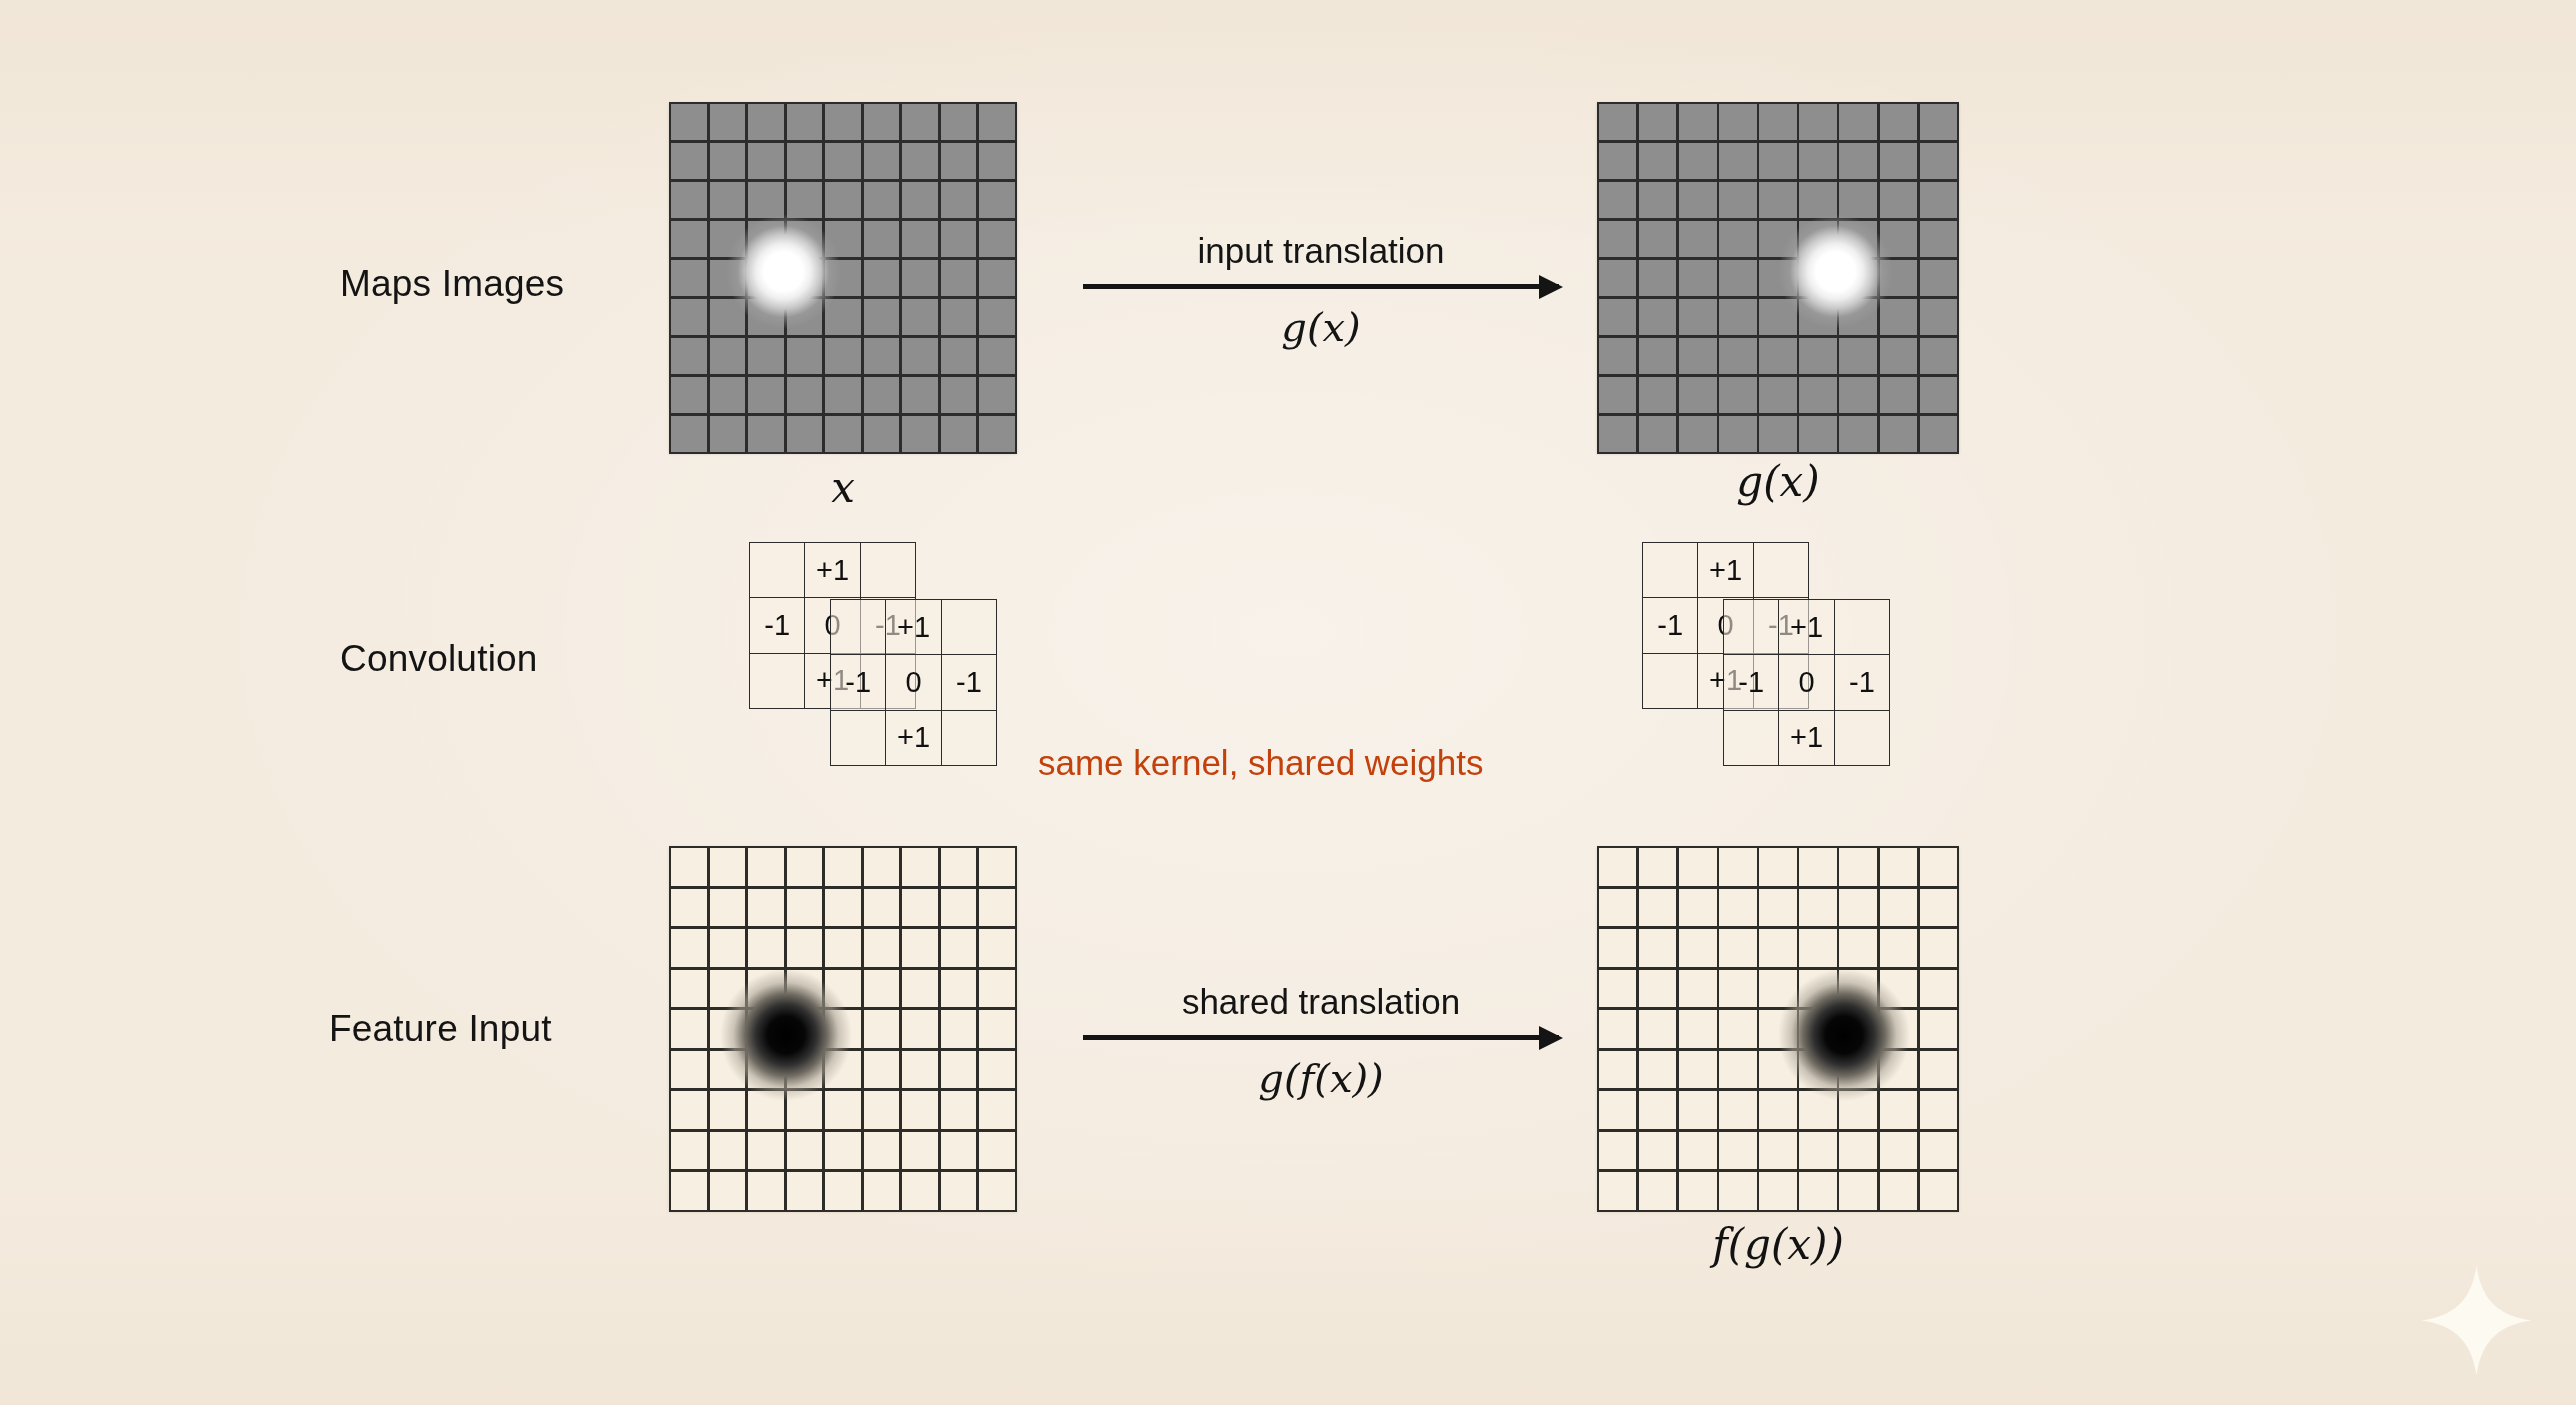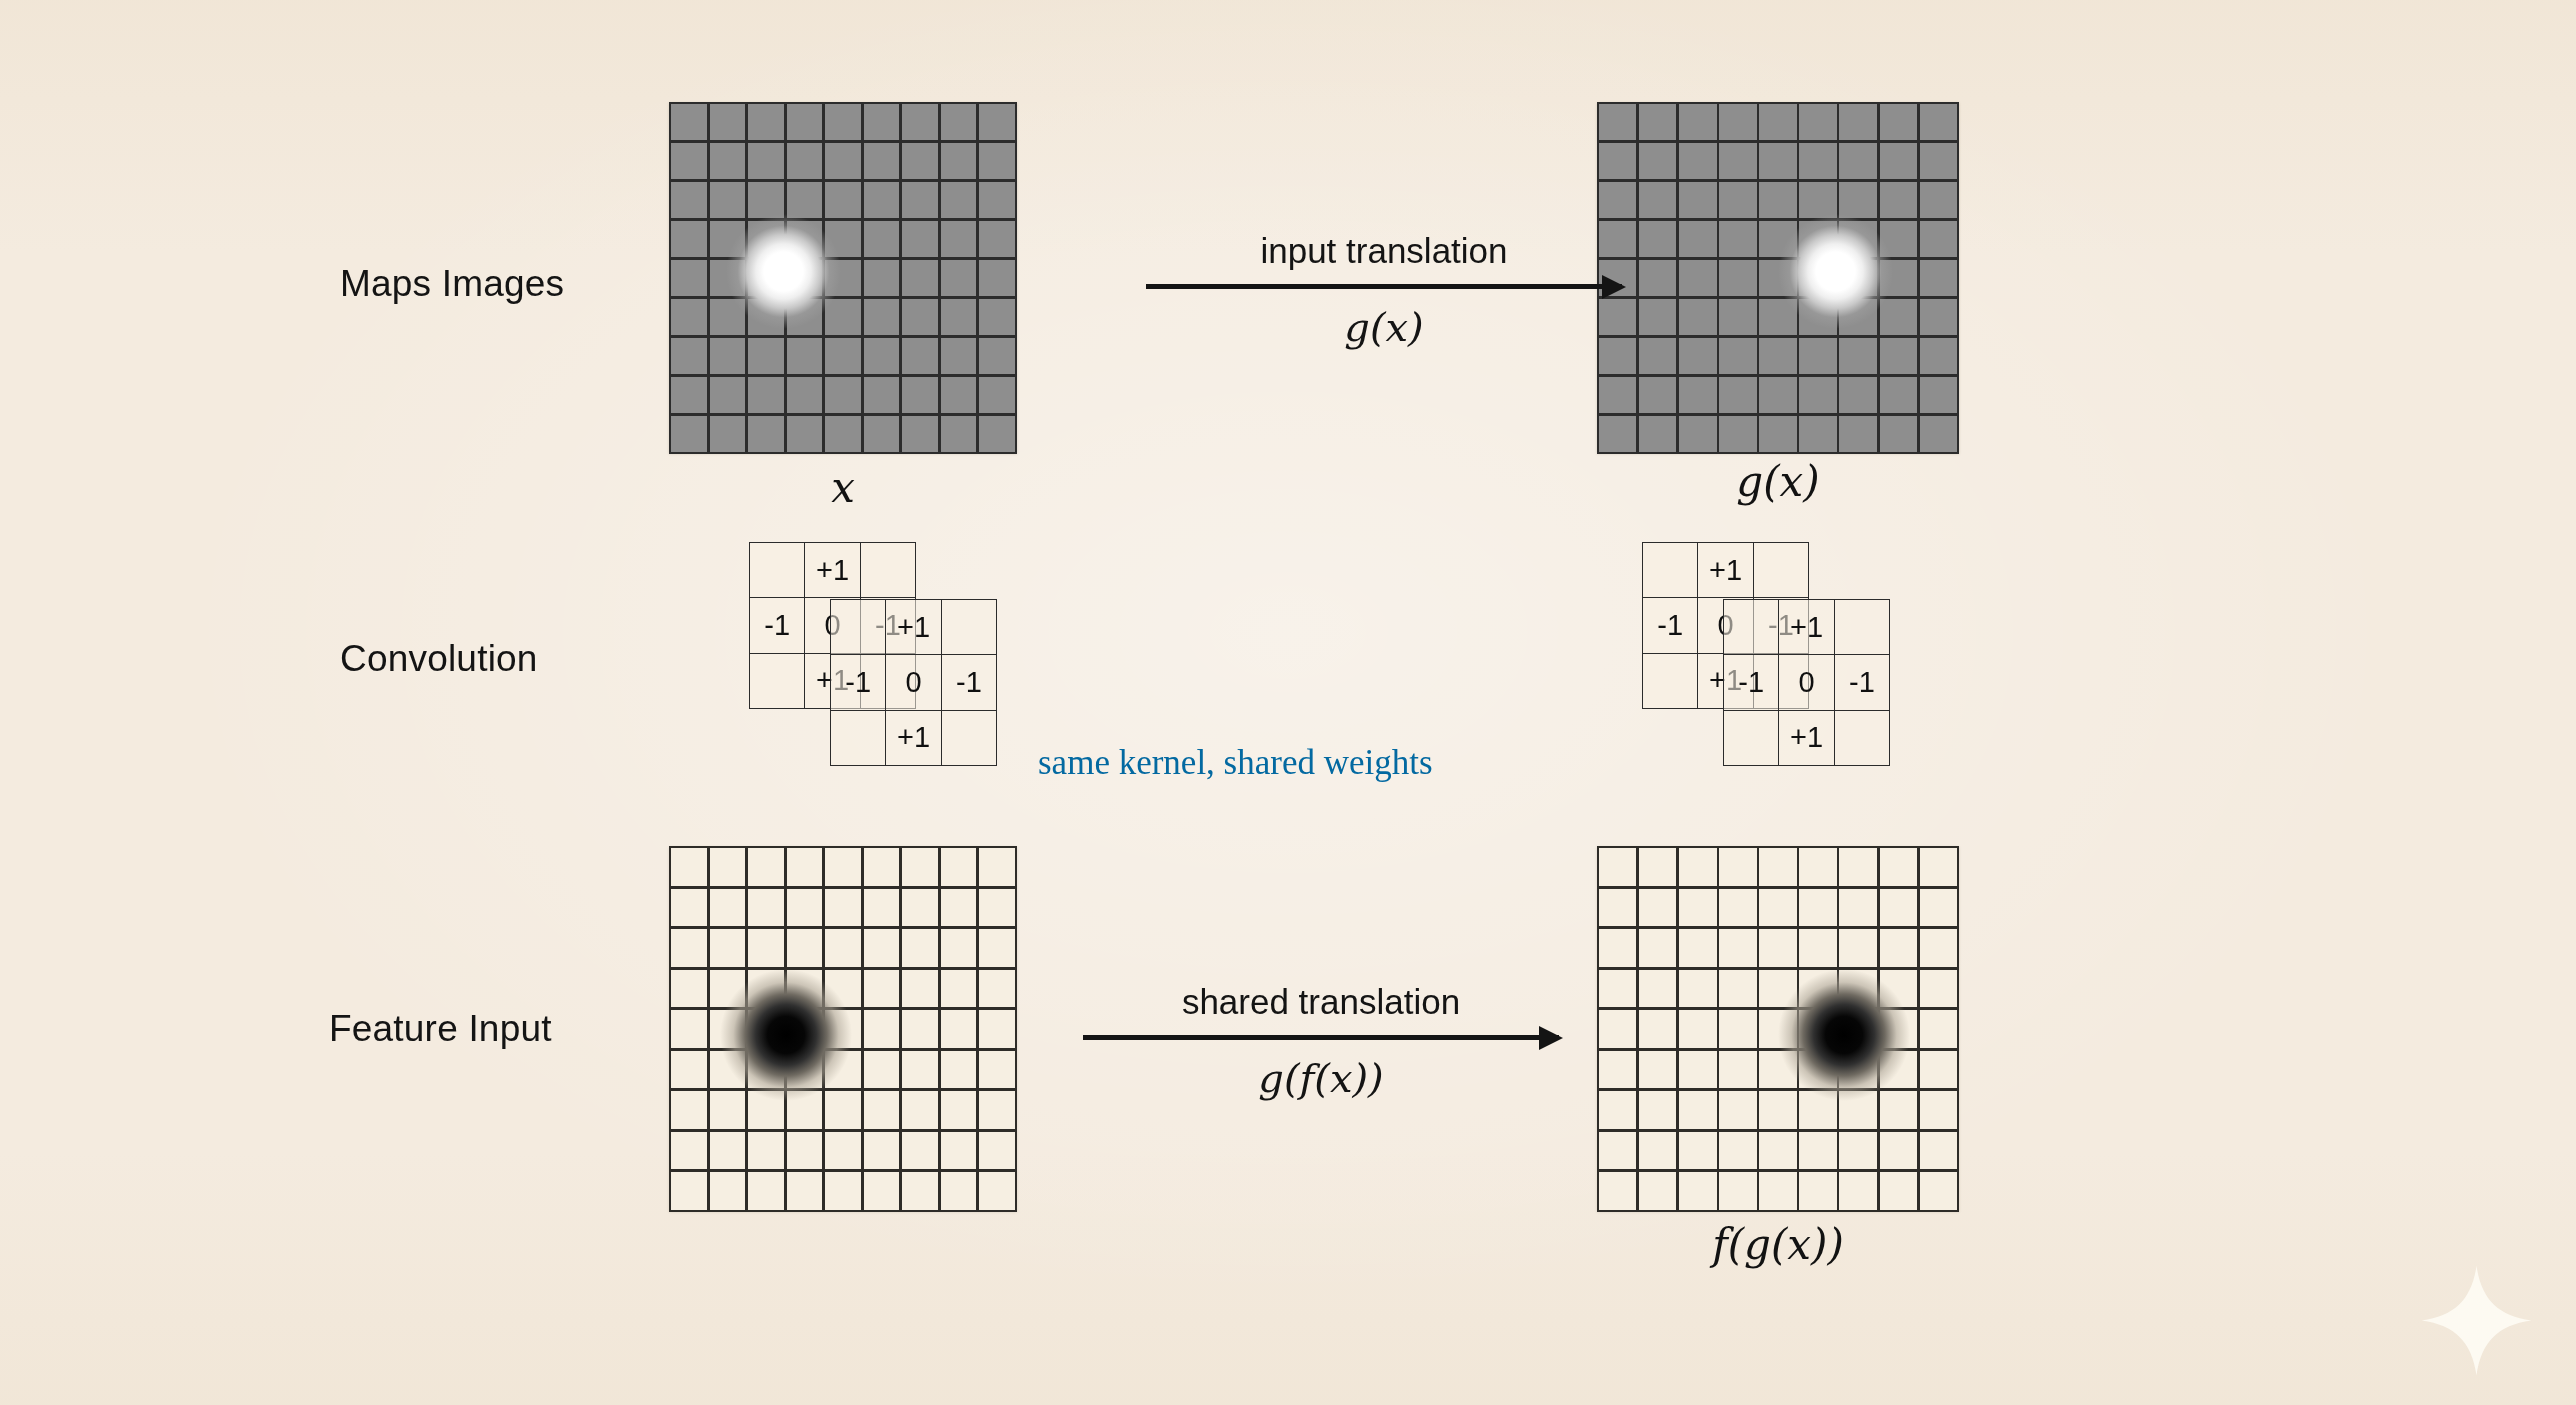--- a/index.html
+++ b/index.html
@@ -152,23 +152,23 @@
     color: #141414;
     white-space: nowrap;
     text-align: center;
     width: 100%;
     top: 20px;
     left: 0;
   }
 
   .note {
     position: absolute;
-    font-family: Liberation Serif, serif;
+    font-family: Liberation Sans, sans-serif;
     font-size: 35px;
-    color: #0369a1;
+    color: #c2410c;
     white-space: nowrap;
   }
 
   .caption {
     position: absolute;
     left: 0;
     width: 100%;
     text-align: center;
     font-family: "Liberation Sans", sans-serif;
     font-size: 42px;
@@ -365,21 +365,21 @@
         <div class="cell" style="background: rgb(142, 142, 142);"></div>
         <div class="cell" style="background: rgb(142, 142, 142);"></div>
         <div class="cell" style="background: rgb(142, 142, 142);"></div>
         <div class="cell" style="background: rgb(142, 142, 142);"></div>
         <div class="cell" style="background: rgb(142, 142, 142);"></div>
       </div>
     <div class="blob blob-white" style="left:181px; top:112px; width:115px; height:115px;"></div>
   </div>
   <div class="grid-label" style="left:1597px; top:457px; width:362px;">g(x)</div>
 
-  <div class="arrow-group" style="left:1146px; top:284px; width:476px; height:4.6px;">
+  <div class="arrow-group" style="left:1083px; top:284px; width:476px; height:4.6px;">
     <div class="arrow-top-label">input translation</div>
     <div class="arrow-line" style="width:476px;"></div>
     <div class="arrow-head" style="left:456px;"></div>
     <div class="arrow-bot-label">g(x)</div>
   </div>
 
   <div class="kernel-wrap" style="left:750px; top:543px; width:256px; height:229px;">
     <div class="kernel back" id="kernel-left-back" style="left:0; top:0; width:166px; height:166px;">
         <div class="kc"></div>
         <div class="kc">+1</div>

